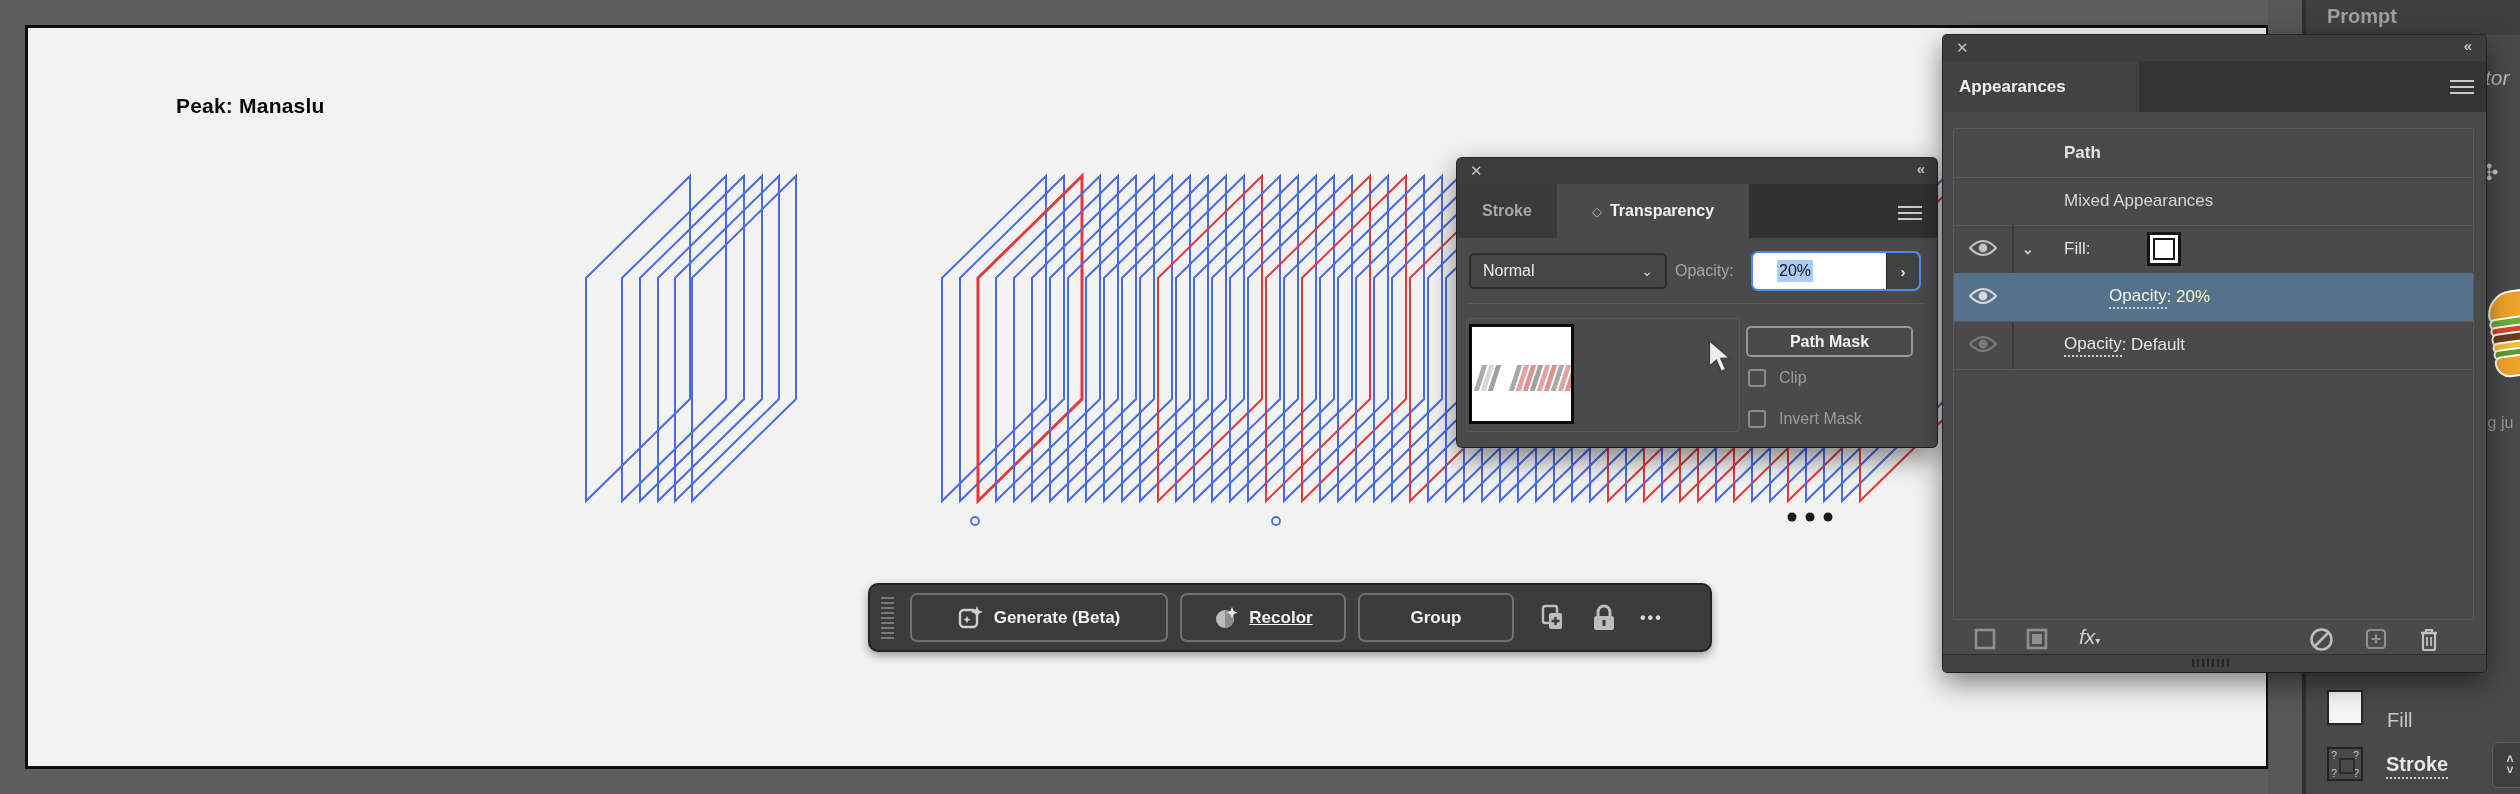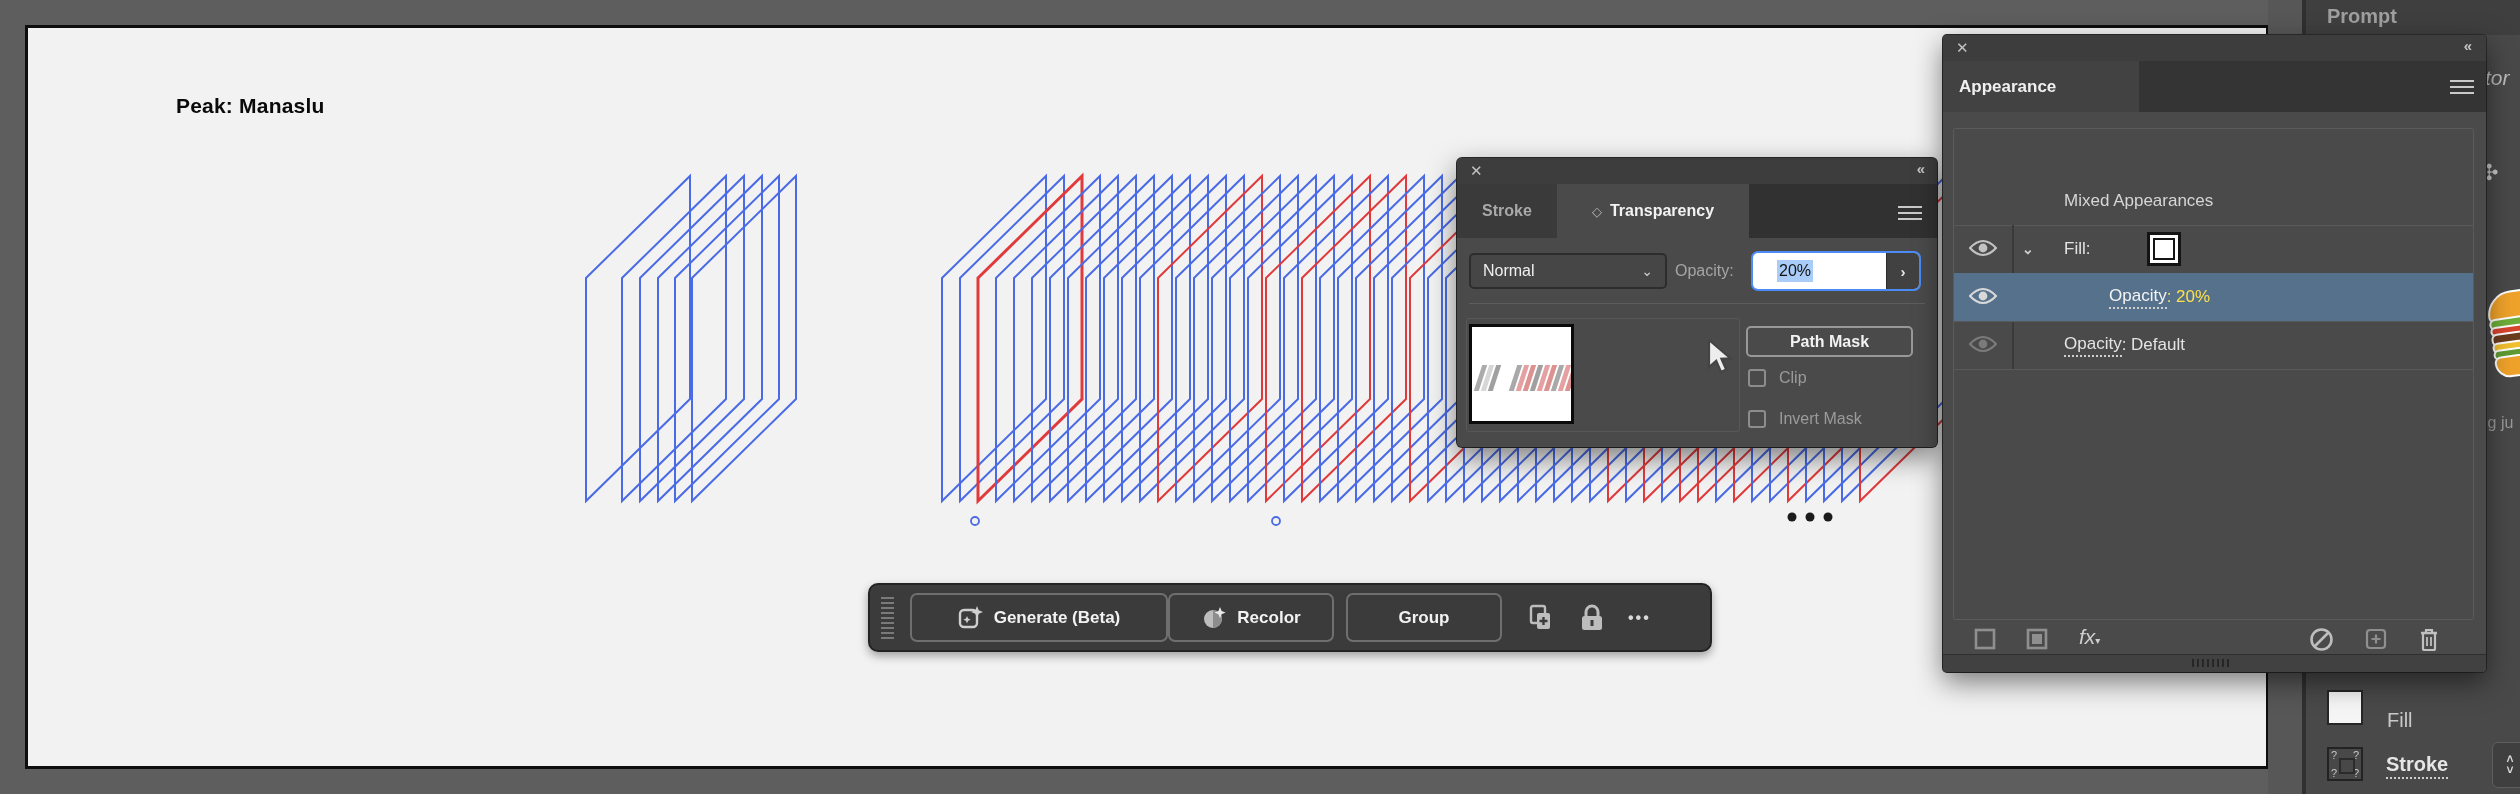--- a/index.html
+++ b/index.html
@@ -103,21 +103,21 @@
     box-shadow:0 4px 10px rgba(0,0,0,.35);display:flex;align-items:center;
   }
   #qb-handle{margin-left:11px;width:13px;height:42px;
     background:repeating-linear-gradient(180deg,#7a7a7a 0 2px,transparent 2px 5px);}
   .qb-btn{
     height:49px;border:2px solid #6f6f6f;border-radius:7px;box-sizing:border-box;
     color:#f2f2f2;font-size:17px;font-weight:bold;display:flex;align-items:center;justify-content:center;gap:10px;
     background:transparent;
   }
   #btn-generate{margin-left:16px;width:258px;}
-  #btn-recolor{width:166px;}
+  #btn-recolor{margin-left:12px;width:166px;text-decoration:underline;}
   #btn-group{margin-left:12px;width:156px;}
   .qb-ic{margin-left:22px;}
 
   
   #dock-strip{left:2268px;top:0;width:34px;height:794px;background:#575757;}
   #dock-divider{left:2302px;top:0;width:4px;height:794px;background:#303030;}
   #right-dock{left:2306px;top:0;width:214px;height:794px;background:#494949;overflow:hidden;}
   #dock-top{position:absolute;left:0;top:0;width:100%;height:35px;background:#3f3f3f;}
   #prompt-label{position:absolute;left:21px;top:5px;font-size:20px;font-weight:bold;color:#9f9f9f;}
   #tor-label{position:absolute;left:179px;top:66px;font-size:21px;font-style:italic;color:#bdbdbd;}
@@ -340,50 +340,53 @@
   </div>
 </div>
 
 <div class="abs panel" id="appearance-panel">
   <div class="titlebar">
     <span class="close-x">✕</span>
     <span class="collapse" style="right:16px;">«</span>
   </div>
   <div id="ap-tabrow">
     <div class="tab" id="tab-appearance">
-      <span>Appearance</span>
+      <span>Appearances</span>
     </div>
     <div class="hamburger" style="left:507px;top:19px;">
       <span></span>
         <span></span>
         <span></span>
     </div>
   </div>
 
   <div id="ap-list">
+    <div class="ap-row" style="top:0;">
+      <span class="row-label" style="margin-left:110px;font-weight:bold;">Path</span>
+    </div>
     <div class="ap-row" style="top:48px;">
       <span class="row-label" style="margin-left:110px;color:#d6d6d6;">Mixed Appearances</span>
     </div>
     <div class="ap-row" style="top:96px;">
       <svg class="eye" width="28" height="18" viewBox="0 0 28 18">
         <path d="M1 9 Q14 -5 27 9 Q14 23 1 9 Z" fill="none" stroke="#c2c2c2" stroke-width="2.2"></path>
         <circle cx="14" cy="9" r="4.4" fill="#c2c2c2"></circle>
       </svg>
       <span class="ap-indent" style="top:0;height:144px;"></span>
       <span class="ap-chev">⌄</span>
       <span class="row-label" style="margin-left:110px;">Fill:</span>
       <span id="fill-swatch"></span>
     </div>
     <div class="ap-row" style="top:144px;background:#56718c;">
       <svg class="eye" width="28" height="18" viewBox="0 0 28 18">
         <path d="M1 9 Q14 -5 27 9 Q14 23 1 9 Z" fill="none" stroke="#d8d8d8" stroke-width="2.2"></path>
         <circle cx="14" cy="9" r="4.4" fill="#d8d8d8"></circle>
       </svg>
       <span class="row-label dotted-u" style="margin-left:155px;color:#f4f4f4;">Opacity</span>
-      <span class="row-label" style="color:#fde047;">: 20%</span>
+      <span class="row-label" style="color:#fef9c3;">: 20%</span>
     </div>
     <div class="ap-row" style="top:192px;">
       <svg class="eye dim" width="28" height="18" viewBox="0 0 28 18">
         <path d="M1 9 Q14 -5 27 9 Q14 23 1 9 Z" fill="none" stroke="#c2c2c2" stroke-width="2.2"></path>
         <circle cx="14" cy="9" r="4.4" fill="#c2c2c2"></circle>
       </svg>
       <span class="row-label dotted-u" style="margin-left:110px;">Opacity</span>
       <span class="row-label">: Default</span>
     </div>
   </div>

